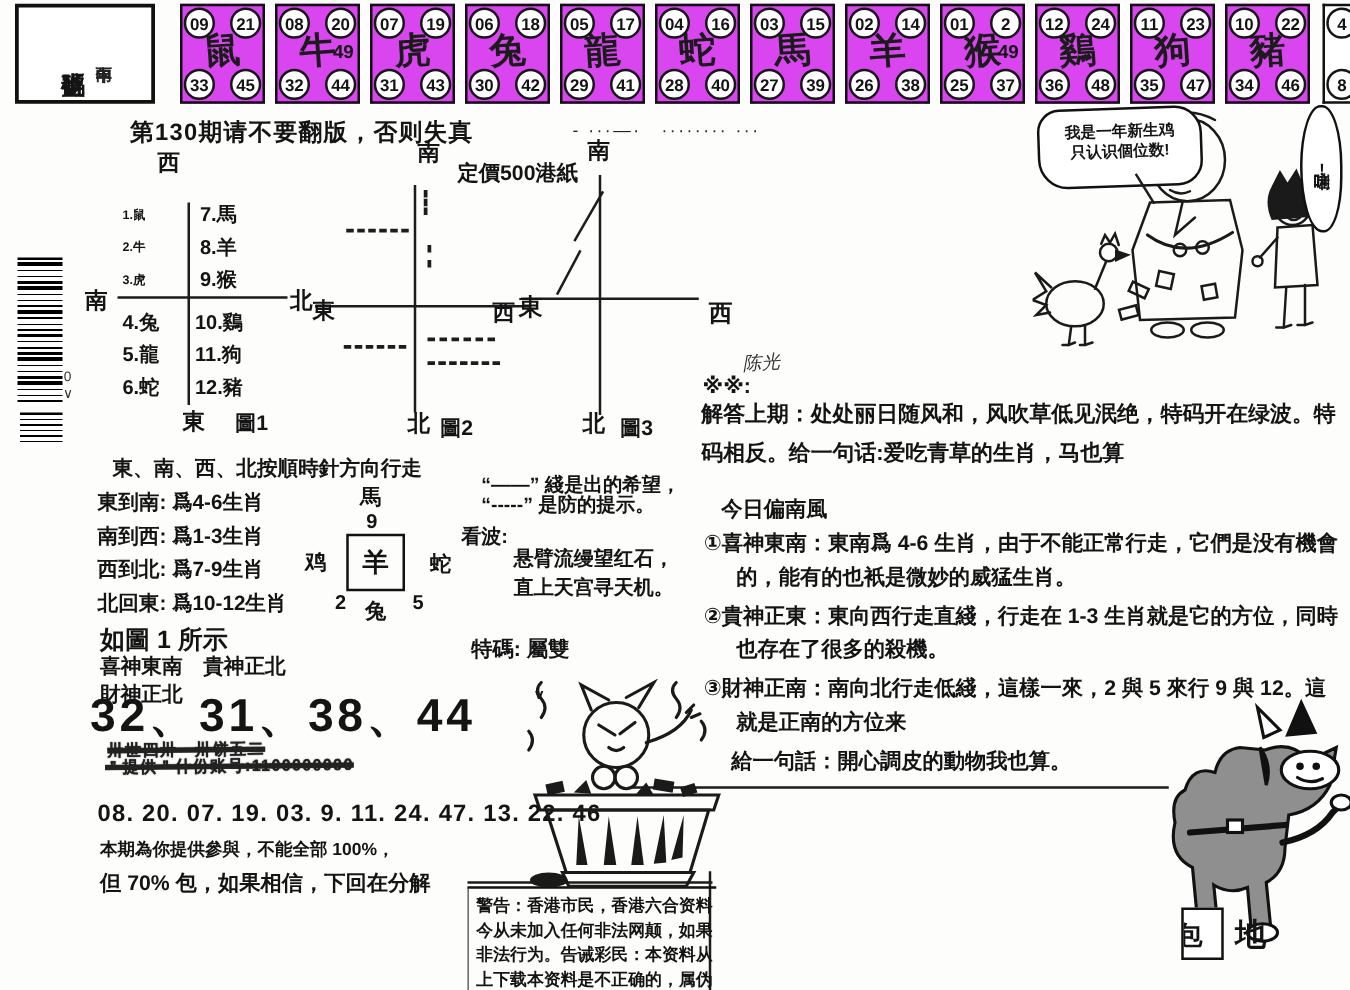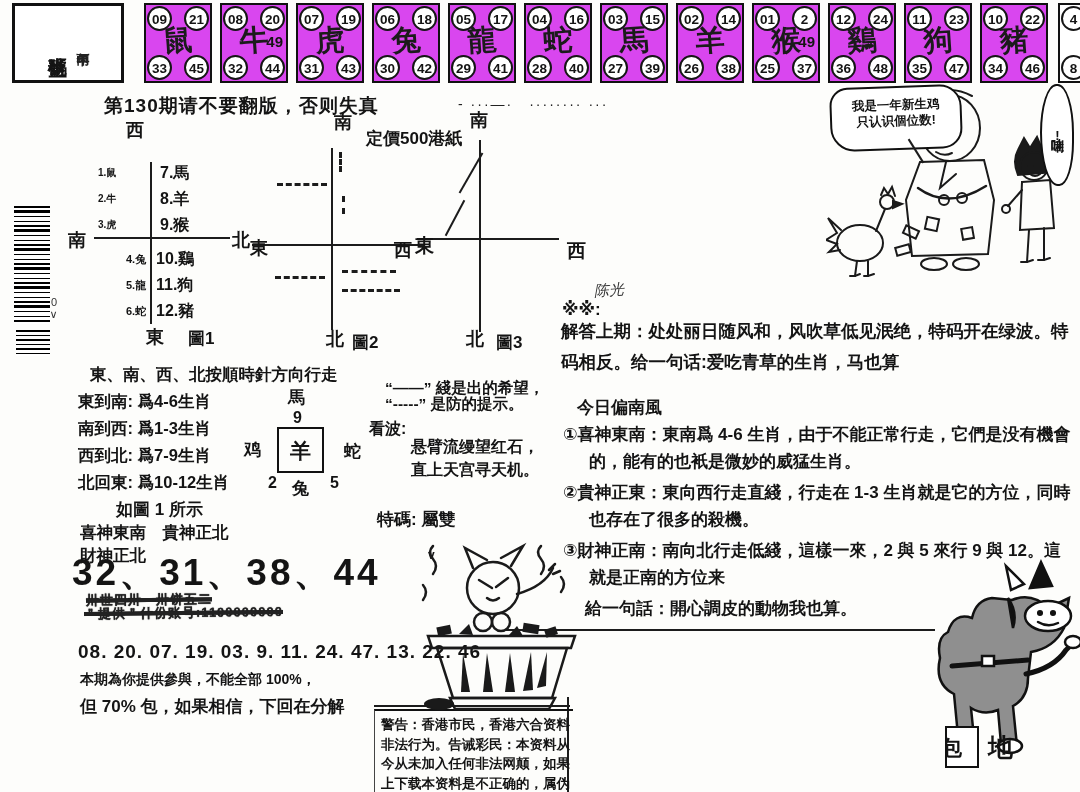--- a/index.html
+++ b/index.html
@@ -161,21 +161,21 @@
   <div class="t b" style="left:98px;top:160px;font-size:10px;line-height:26px;">
     <div>1.鼠</div>
     <div>2.牛</div>
     <div>3.虎</div>
   </div>
   <div class="t b" style="left:160px;top:160px;font-size:16px;line-height:26px;">
     <div>7.馬</div>
     <div>8.羊</div>
     <div>9.猴</div>
   </div>
-  <div class="t b" style="left:98px;top:246px;font-size:11px;line-height:26px;margin-left:28px;">
+  <div class="t b" style="left:98px;top:246px;font-size:16px;line-height:26px;">
     <div>4.兔</div>
     <div>5.龍</div>
     <div>6.蛇</div>
   </div>
   <div class="t b" style="left:156px;top:246px;font-size:16px;line-height:26px;">
     <div>10.鷄</div>
     <div>11.狗</div>
     <div>12.豬</div>
   </div>
   <div class="t b" style="left:146px;top:325px;font-size:18px;">東</div>
@@ -207,21 +207,21 @@
 
   <div class="barcode"></div>
   <div class="barcode2"></div>
   <div class="t vert" style="left:48px;top:296px;font-size:11px;color:#333;">0∨</div>
 
   <div class="t b" style="left:90px;top:364px;font-size:16.5px;">東、南、西、北按順時針方向行走</div>
   <div class="t b" style="left:78px;top:391px;font-size:16.5px;">東到南: 爲4-6生肖</div>
   <div class="t b" style="left:78px;top:418px;font-size:16.5px;">南到西: 爲1-3生肖</div>
   <div class="t b" style="left:78px;top:445px;font-size:16.5px;">西到北: 爲7-9生肖</div>
   <div class="t b" style="left:78px;top:472px;font-size:16.5px;">北回東: 爲10-12生肖</div>
-  <div class="t b" style="left:80px;top:498px;font-size:17px;margin-left:36px;">如圖 1 所示</div>
+  <div class="t b" style="left:80px;top:498px;font-size:20px;">如圖 1 所示</div>
   <div class="t b" style="left:80px;top:522px;font-size:16.5px;">喜神東南　貴神正北</div>
   <div class="t b" style="left:80px;top:545px;font-size:16.5px;">財神正北</div>
 
   <div class="t b" style="left:288px;top:386px;font-size:17px;">馬</div>
   <div class="t b" style="left:293px;top:409px;font-size:16px;">9</div>
   <div class="t b" style="left:244px;top:438px;font-size:17px;">鸡</div>
   <div class="ybox">羊</div>
   <div class="t b" style="left:344px;top:440px;font-size:17px;">蛇</div>
   <div class="t b" style="left:268px;top:474px;font-size:16px;">2</div>
   <div class="t b" style="left:292px;top:477px;font-size:17px;">兔</div>
@@ -238,22 +238,22 @@
   <div class="scrib" style="left:86px;top:591px;">卅世四卅　卅饼五二</div>
   <div class="scrib" style="left:84px;top:604px;">＂提供＂什份账号:1100000000</div>
   <div class="t b" style="left:78px;top:641px;font-size:19px;letter-spacing:1px;">08. 20. 07. 19. 03. 9. 11. 24. 47. 13. 22. 46</div>
   <div class="t b" style="left:80px;top:671px;font-size:14px;">本期為你提供參與，不能全部 100%，</div>
   <div class="t b" style="left:80px;top:695px;font-size:17px;">但 70% 包，如果相信，下回在分解</div>
 
   <div class="line hline" style="left:374px;top:705px;width:196px;"></div>
   <div class="line vline" style="left:567px;top:697px;height:95px;"></div>
   <div class="warnbox">
     <div>警告：香港市民，香港六合资料</div>
+    <div>今从未加入任何非法网颠，如果</div>
     <div>非法行为。告诫彩民：本资料从</div>
-    <div>今从未加入任何非法网颠，如果</div>
     <div>上下载本资料是不正确的，属伪</div>
   </div>
 
   <div class="t" style="left:594px;top:281px;font-size:15px;color:#333;font-style:italic;transform:rotate(-4deg);">陈光</div>
   <div class="t b" style="left:562px;top:299px;font-size:17px;">※※:</div>
   <div style="position:absolute;left:561px;top:316px;width:514px;font-size:17.5px;font-weight:bold;line-height:31px;">解答上期：处处丽日随风和，风吹草低见泯绝，特码开在绿波。特码相反。给一句话:爱吃青草的生肖，马也算</div>
   <div class="t b" style="left:577px;top:396px;font-size:17px;">今日偏南風</div>
   <div style="position:absolute;left:563px;top:421px;width:514px;font-size:17px;font-weight:bold;line-height:27px;">
     <p class="hang">①喜神東南：東南爲 4-6 生肖，由于不能正常行走，它們是没有機會的，能有的也衹是微妙的威猛生肖。</p>
     <p class="hang">②貴神正東：東向西行走直綫，行走在 1-3 生肖就是它的方位，同時也存在了很多的殺機。</p>

